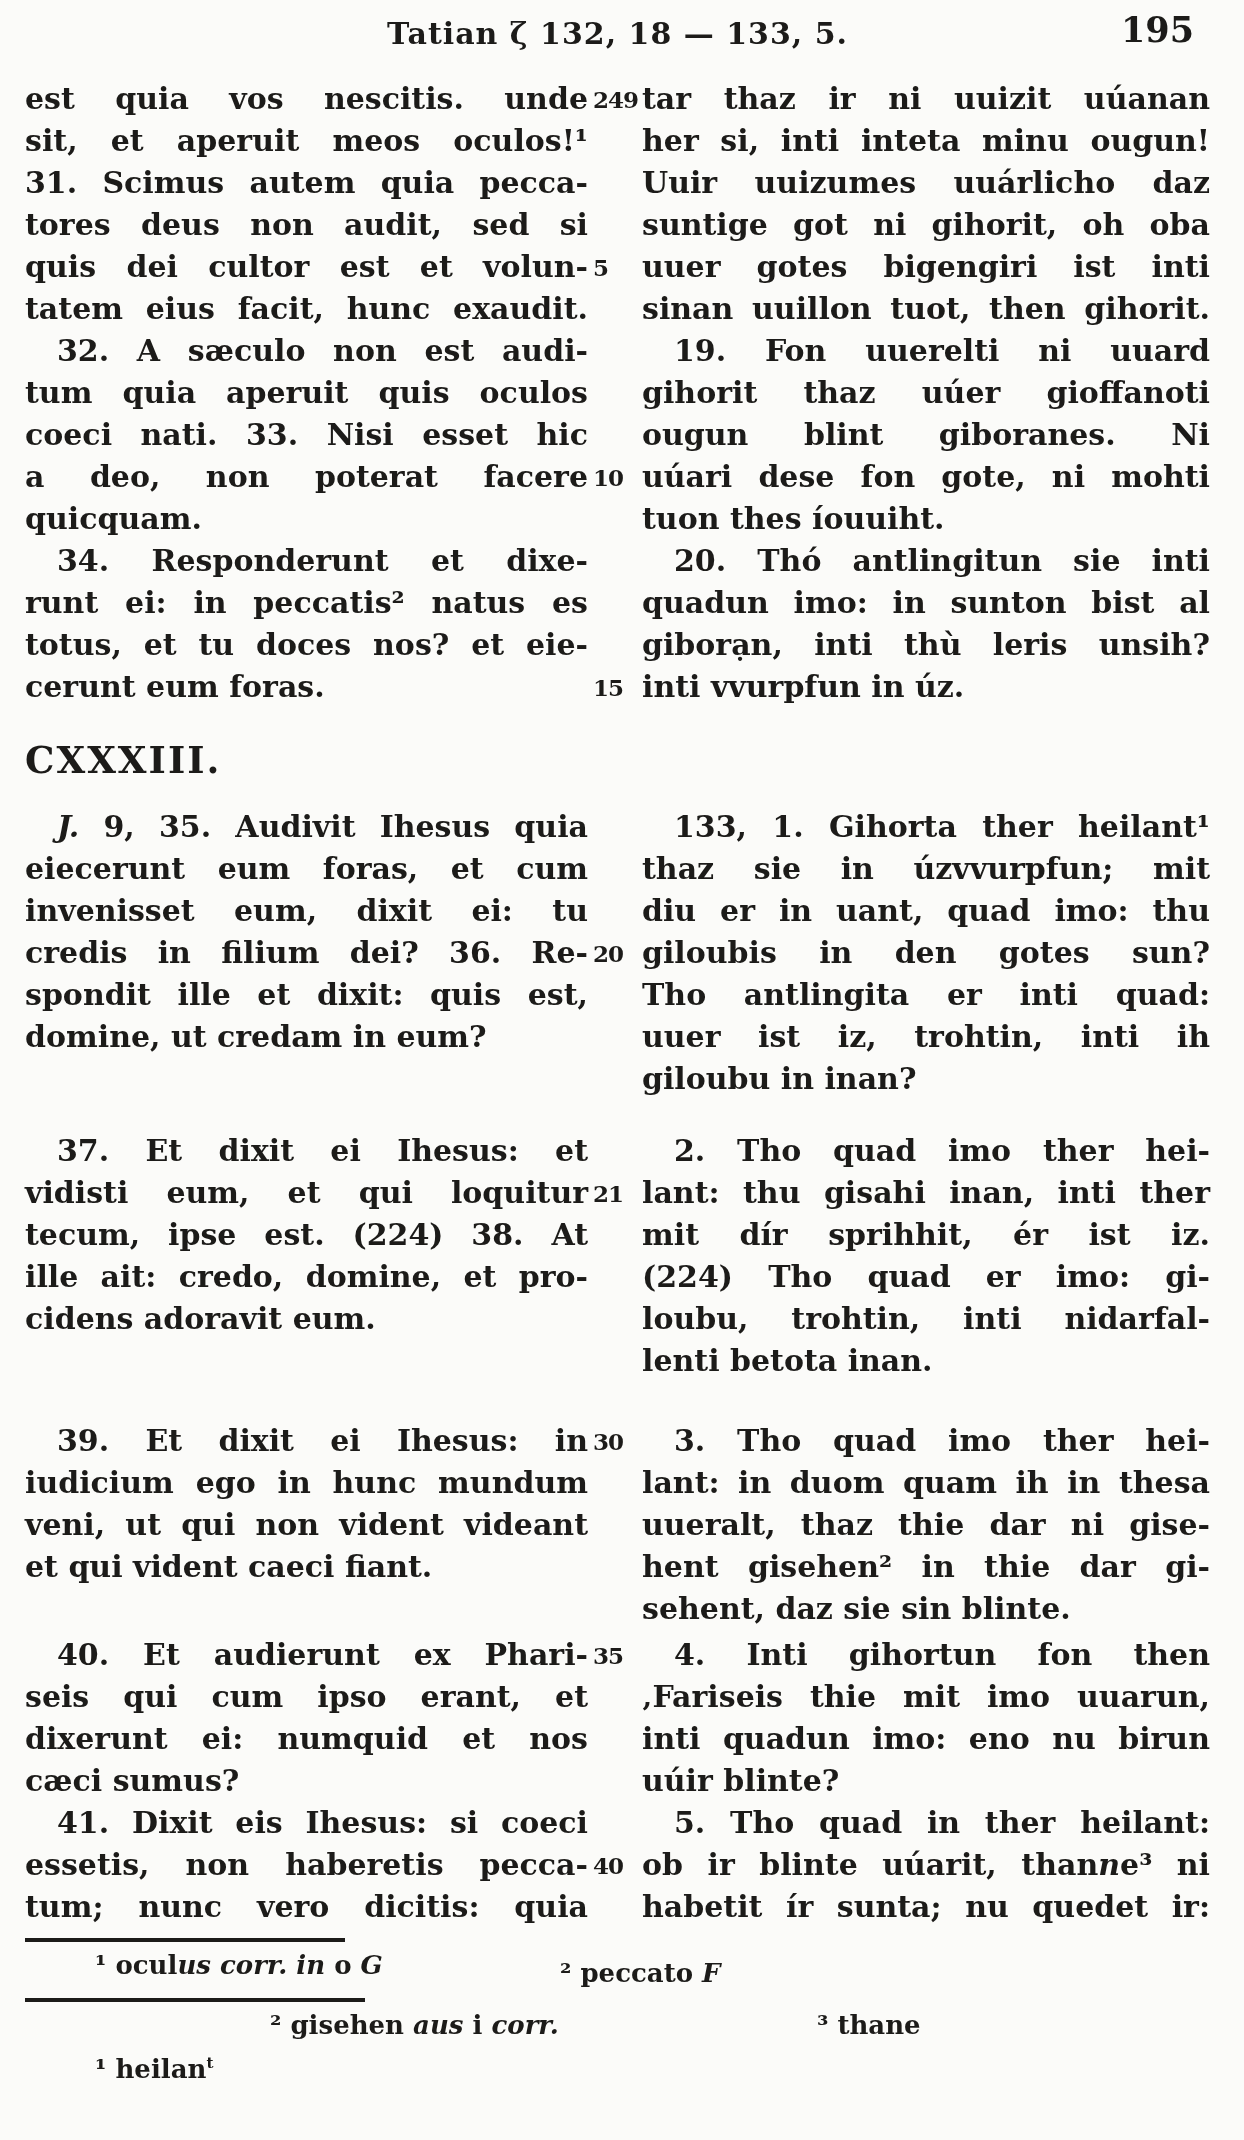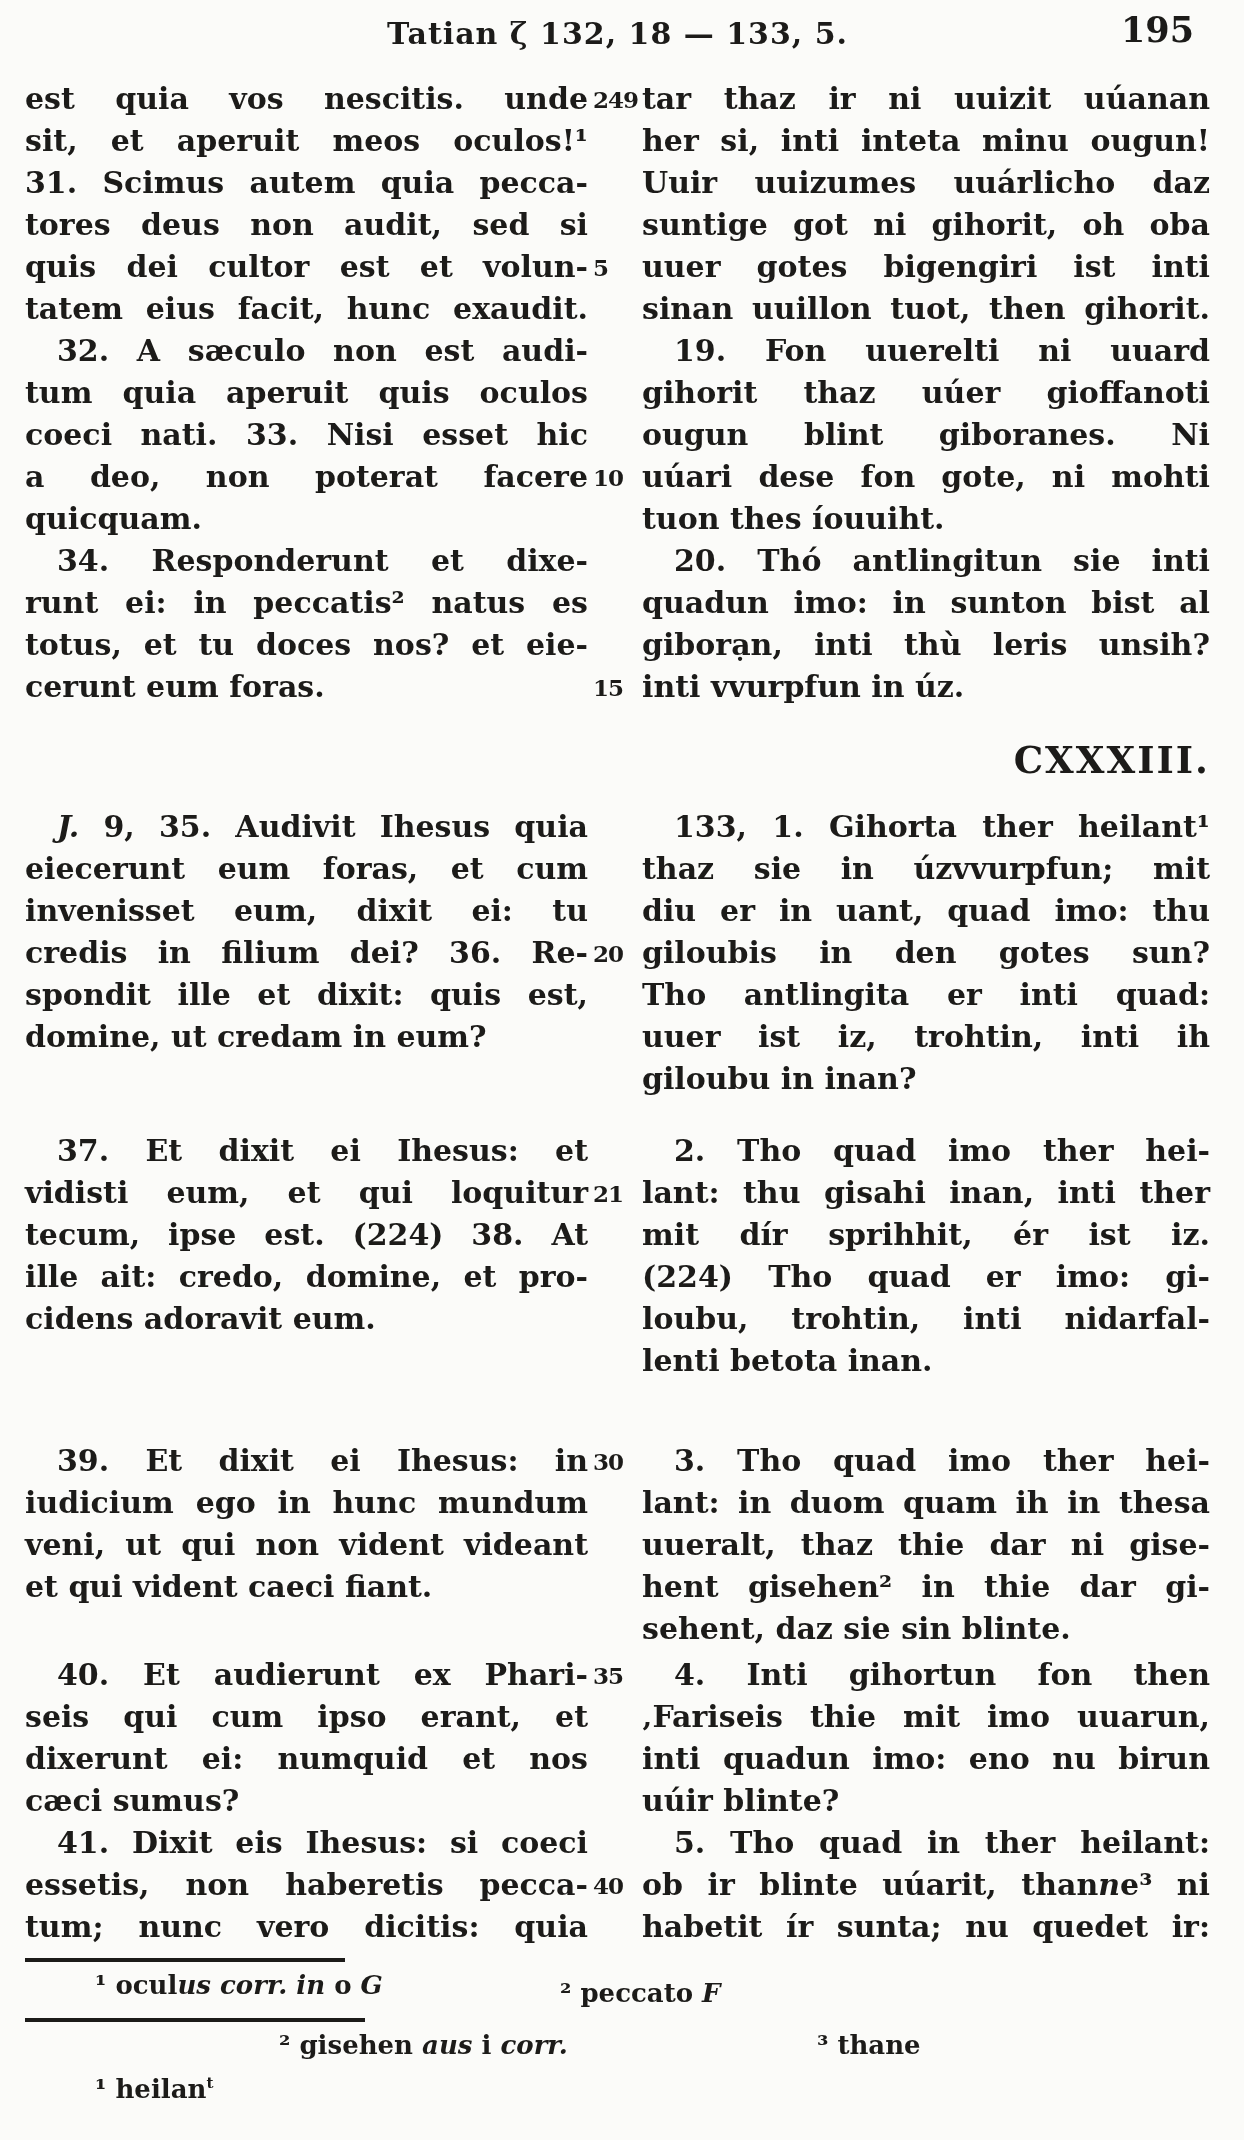--- a/index.html
+++ b/index.html
@@ -34,21 +34,21 @@
   }
   .cl{width:563px;}
   .cr{width:568px;}
   .cl.last,.cr.last{text-align-last:left;}
   .cg{
     width:54px;box-sizing:border-box;padding-left:5px;
     font-size:23px;line-height:44px;letter-spacing:-1px;
   }
   .ind{text-indent:32px;}
   .section-heading{
-    text-align:right;font-size:37px;line-height:52px;
+    text-align:left;font-size:37px;line-height:52px;
     letter-spacing:2px;margin:26px 0 20px 0;
   }
   sup{font-size:58%;line-height:0;vertical-align:super;letter-spacing:0;}
   
   .fnrule{height:4px;background:#1c1b19;margin-top:10px;}
   .fnline{position:relative;height:46px;font-size:26px;line-height:46px;}
   .fnitem{position:absolute;top:0;white-space:nowrap;}
   i{font-style:italic;}
 </style>
 </head>
@@ -202,21 +202,21 @@
           <div class="cl last">cidens adoravit eum.</div>
           <div class="cg"></div>
           <div class="cr">loubu, trohtin, inti nidarfal-</div>
         </div>
         <div class="row">
           <div class="cl"></div>
           <div class="cg"></div>
           <div class="cr last">lenti betota inan.</div>
         </div>
       </div>
-      <div style="margin-top: 58px;">
+      <div style="margin-top: 38px;">
         <div class="row">
           <div class="cl ind">39.  Et dixit ei Ihesus: in</div>
           <div class="cg">30</div>
           <div class="cr ind">3.  Tho quad imo ther hei-</div>
         </div>
         <div class="row">
           <div class="cl">iudicium ego in hunc mundum</div>
           <div class="cg"></div>
           <div class="cr">lant: in duom quam ih in thesa</div>
         </div>
@@ -279,18 +279,18 @@
 
   <div id="footnotes">
       <div class="fnrule" style="margin-left: 0px; width: 320px;"></div>
       <div class="fnline">
         <span class="fnitem" style="left: 70px;">¹ ocul<i>us</i> <i>corr. in</i> o <i>G</i></span>
         <span class="fnitem" style="left: 535px; margin-top: 8px;">² peccato <i>F</i></span>
       </div>
       <div class="fnrule" style="margin-left: 0px; width: 340px;"></div>
       <div class="fnline">
         <span class="fnitem" style="left: 70px; margin-top: 44px;">¹ heilan<sup>t</sup></span>
-        <span class="fnitem" style="left: 254px; text-align: right;">² gisehen <i>aus</i> i <i>corr.</i></span>
+        <span class="fnitem" style="left: 245px; text-align: right;">² gisehen <i>aus</i> i <i>corr.</i></span>
         <span class="fnitem" style="left: 792px;">³ thane</span>
       </div>
     </div>
 
 </div>
 
 </body></html>

